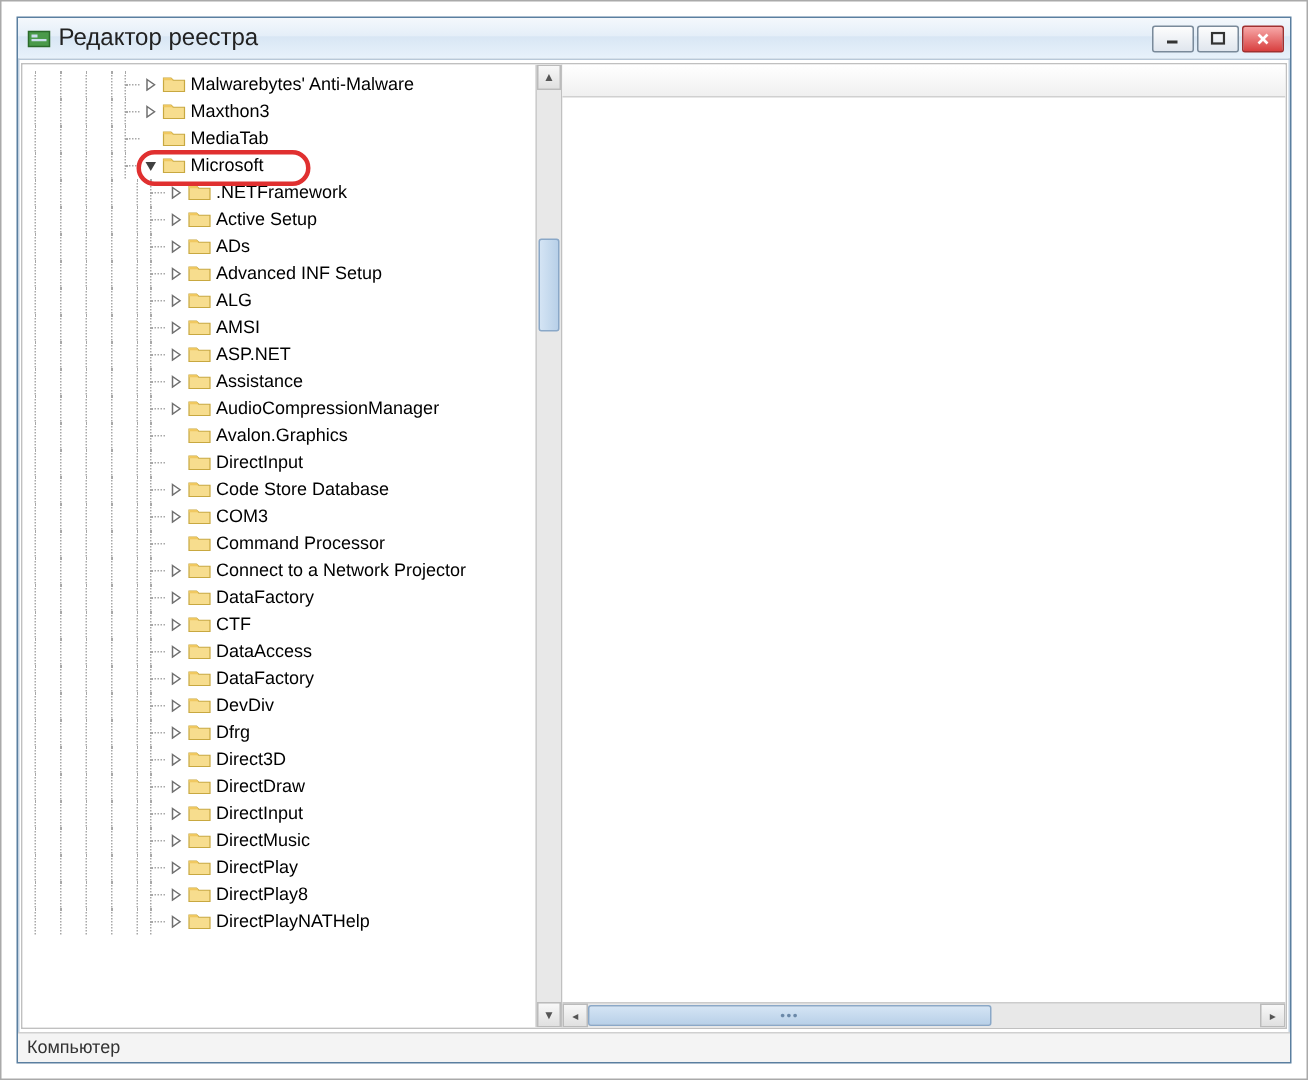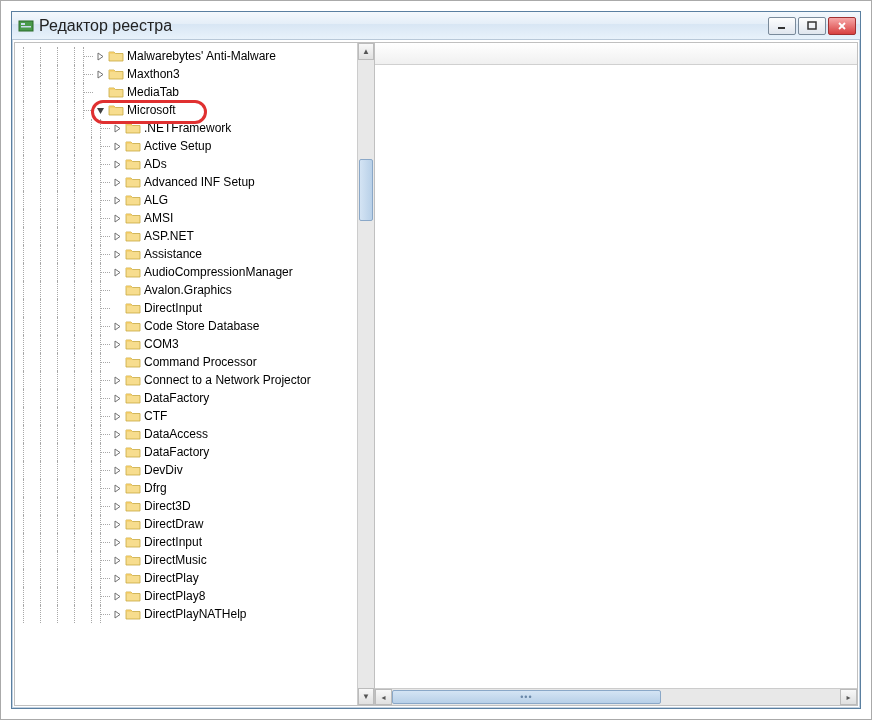--- a/index.html
+++ b/index.html
@@ -1138,15 +1138,18 @@
         <div class="arr l">◂</div>
         <div class="track">
               <div class="thumb">•••</div>
             </div>
         <div class="arr r">▸</div>
       </div>
     </div>
 
   </div>
 
+  <div class="statusbar">
+    <span>Компьютер</span>
+  </div>
 
 </div>
 </div>
 
 </body></html>

